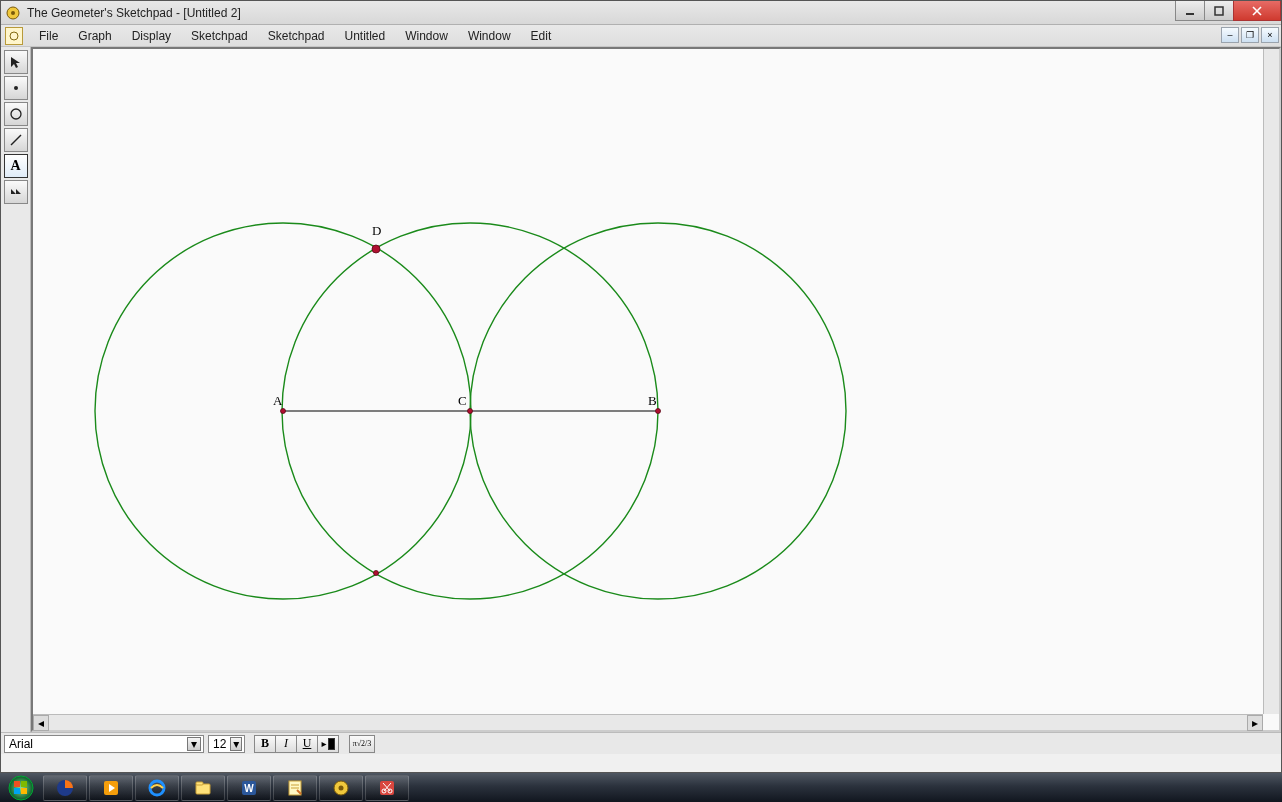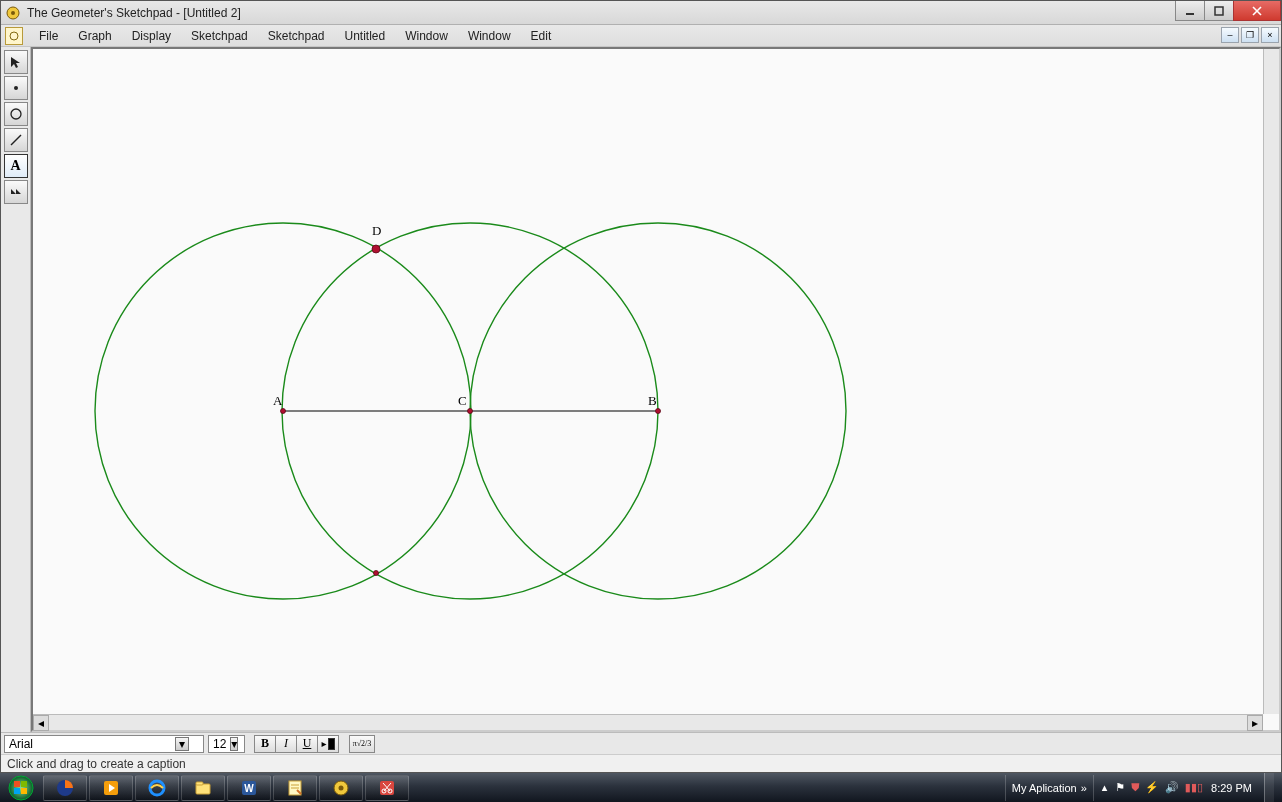--- a/index.html
+++ b/index.html
@@ -126,21 +126,21 @@
     font-size: 13px;
     color: #000;
   }
   .bottombar {
     position:absolute; left:0; right:0; bottom:18px; height:22px;
     background:#e8e8e8; border-top:1px solid #bbb;
     display:flex; align-items:center; padding-left:3px; gap:4px;
   }
   .combo {
     height:18px; border:1px solid #888; background:#fff;
-    display:flex; align-items:center; padding:0 14px 0 4px;
+    display:flex; align-items:center; padding:0 2px 0 4px;
     font-size: 12px;
   }
   .combo .arrow {
     width:14px; height:14px; margin-left:4px;
     border:1px solid #777; background:linear-gradient(to bottom,#f5f5f5,#ccc);
     display:flex; align-items:center; justify-content:center;
   }
   .btnset { display:flex; margin-left:6px; }
   .fmt-btn {
     width:22px; height:18px;
@@ -332,23 +332,20 @@
       <div class="colorbox">
         <span style="font-family:'Times New Roman';font-size:10px;margin-right:1px">▸</span>
           <div class="swatch"></div>
       </div>
     </div>
     <div class="math-btn">
       <span style="font-family:'Times New Roman'">π√2/3</span>
     </div>
   </div>
 
-  <div class="statusbar">
-    <span>Click and drag to create a caption</span>
-  </div>
 </div>
 
 <div class="taskbar">
   <div class="start-orb">
     <svg width="26" height="26">
       <circle cx="13" cy="13" r="12" fill="url(#g)" stroke="#0a3"></circle>
       <defs>
           <radialGradient id="g">
             <stop offset="0%" stop-color="#8fe08f"></stop>
             <stop offset="100%" stop-color="#0a5a2a"></stop>
@@ -409,29 +406,13 @@
   <div class="task-item">
     <svg width="18" height="18">
         <rect x="2" y="2" width="14" height="14" rx="2" fill="#d9463e"></rect>
         <circle cx="6" cy="12" r="2" fill="none" stroke="#fff"></circle>
         <circle cx="12" cy="12" r="2" fill="none" stroke="#fff"></circle>
         <line x1="6" y1="12" x2="13" y2="4" stroke="#fff"></line>
         <line x1="12" y1="12" x2="5" y2="4" stroke="#fff"></line>
       </svg>
   </div>
 
-  <div class="tray">
-    <div class="tray-app">
-      <span>My Aplication</span>
-      <span>»</span>
-    </div>
-    <span style="cursor:pointer">▴</span>
-    <div class="tray-icons">
-      <span>⚑</span>
-      <span style="color:#e05a5a">⛊</span>
-      <span style="color:#e05a5a">⚡</span>
-      <span>🔊</span>
-      <span style="color:#e05a5a">▮▮▯</span>
-    </div>
-    <div class="clock">8:29 PM</div>
-    <div style="width:10px;height:29px;border-left:1px solid rgba(255,255,255,0.3);background:rgba(255,255,255,0.08);"></div>
-  </div>
 </div>
 
 </body></html>

